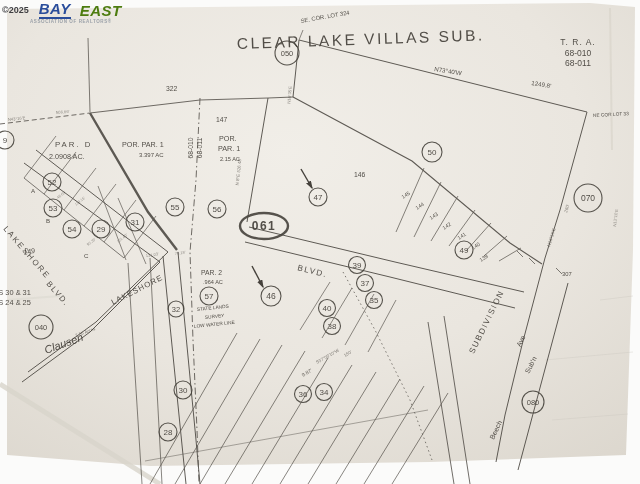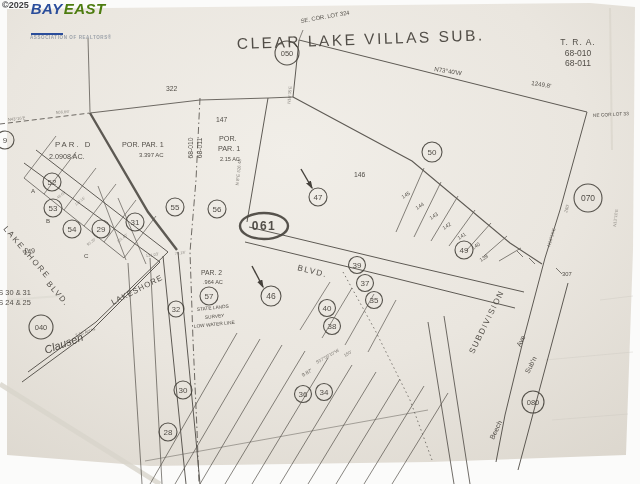--- a/index.html
+++ b/index.html
@@ -1,24 +1,24 @@
 <!DOCTYPE html>
 <html><head>
 <meta charset="utf-8">
 <style>
   html,body{margin:0;padding:0;background:#fbfbfa;}
   #stage{position:relative;width:640px;height:484px;overflow:hidden;background:#fbfbfa;
          font-family:"Liberation Sans", sans-serif;}
   #plat-svg{position:absolute;left:0;top:0;}
   #plat-svg text{font-family:"Liberation Sans", sans-serif;}
   .logo{position:absolute;left:2px;top:1px;line-height:1;z-index:5;}
-  .logo-row{display:flex;align-items:flex-start;gap:1px;}
+  .logo-row{display:flex;align-items:center;gap:9px;}
   .logo-c{font-size:9px;font-weight:bold;color:#3f3f42;margin-right:1px;}
   .logo-bay{font-size:15px;font-weight:800;font-style:italic;letter-spacing:.5px;
-            border-bottom:2px solid #2a4d9b;padding-bottom:17px;}
+            border-bottom:2px solid #2a4d9b;padding-bottom:1px;}
   .logo-east{font-size:15px;font-weight:800;font-style:italic;letter-spacing:.5px;}
   .logo-sub{font-size:4.5px;letter-spacing:.6px;color:#9ba1a9;margin:1px 0 0 28px;font-weight:bold;}
 </style>
 </head>
 <body>
 
 <div id="stage">
 
   <svg id="plat-svg" width="640" height="484" viewBox="0 0 640 484">
     <defs>

